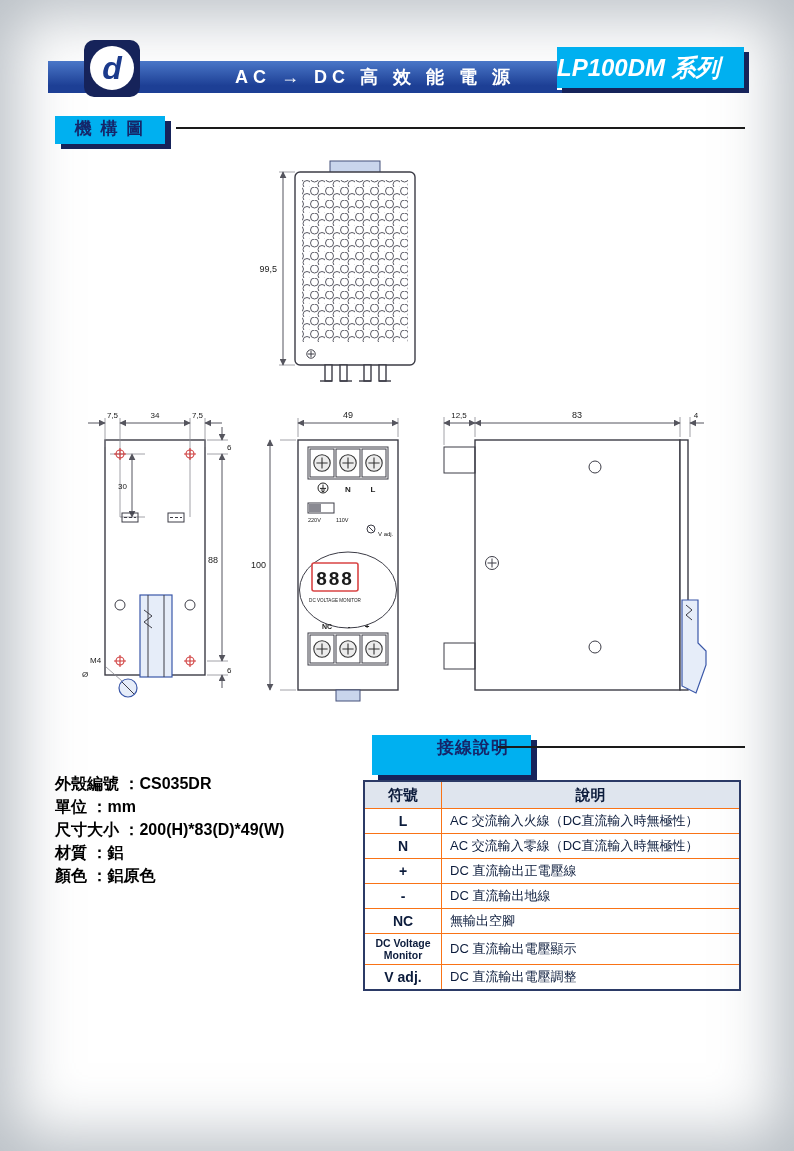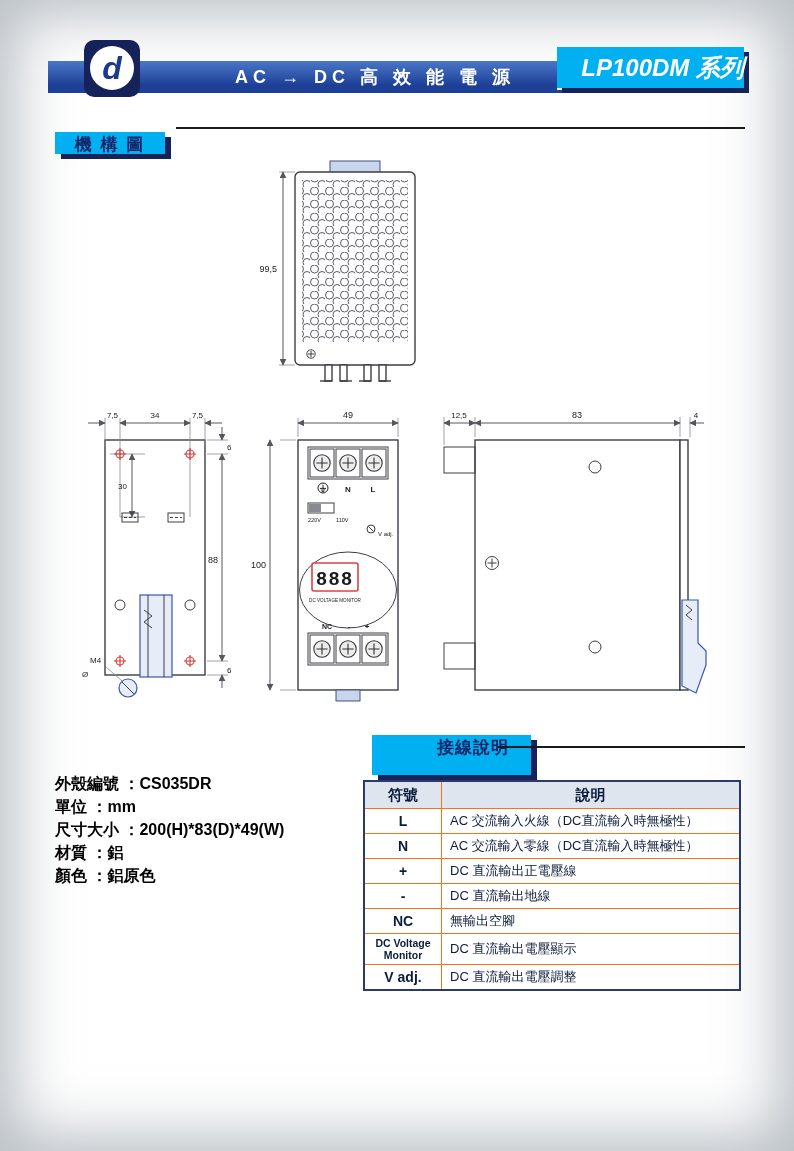--- a/index.html
+++ b/index.html
@@ -11,25 +11,25 @@
           background:linear-gradient(180deg,#4a77c8 0%,#1d3f95 85%);}
   .banner-title{position:absolute;left:210px;top:65px;width:330px;text-align:center;
           color:#fff;font-weight:bold;font-size:18px;letter-spacing:5px;white-space:nowrap;}
   .header-rule{position:absolute;left:48px;top:90px;width:697px;height:3px;background:#1d3f95;}
   .logo-box{position:absolute;left:84px;top:40px;width:56px;height:57px;background:#16235a;border-radius:10px;}
   .logo-circle{position:absolute;left:6px;top:6px;width:44px;height:44px;border-radius:50%;background:#fff;
           display:flex;align-items:center;justify-content:center;}
   .logo-letter{color:#1b3a8c;font-weight:bold;font-style:italic;font-size:32px;line-height:1;}
   .series-badge{position:absolute;left:557px;top:47px;width:187px;height:41px;background:#00b0f0;
           box-shadow:5px 5px 0 0 #16235a;color:#fff;font-weight:bold;font-style:italic;
-          font-size:24px;text-align:right;line-height:41px;white-space:nowrap;}
+          font-size:24px;text-align:left;line-height:41px;white-space:nowrap;}
   
   .sec-box{position:absolute;background:#00b0f0;box-shadow:6px 5px 0 0 #16235a;
           color:#14266a;font-weight:bold;font-size:17px;text-align:center;}
-  .sec-mech{left:55px;top:132px;width:110px;height:22px;line-height:26px;letter-spacing:2px;}
+  .sec-mech{left:55px;top:116px;width:110px;height:28px;line-height:26px;letter-spacing:2px;}
   .sec-wire{left:372px;top:735px;width:116px;height:40px;line-height:26px;letter-spacing:1px;padding-left:43px;}
   .rule-mech{position:absolute;left:176px;top:127px;width:569px;height:2px;background:#1a1a1a;}
   .rule-wire{left:498px;top:746px;width:247px;height:2px;background:#1a1a1a;position:absolute;}
   
   .drw{position:absolute;}
   .drw text{font-family:"Liberation Sans",sans-serif;fill:#1a1a1a;}
   .t9{font-size:9px;} .t8{font-size:8px;} .t7{font-size:7px;} .t6{font-size:6px;}
   .t5{font-size:5.5px;} .t4{font-size:4.6px;}
   .lnf{stroke:#3c3c46;stroke-width:1.4;fill:#fff;}
   .thin{stroke:#3c3c46;stroke-width:1;fill:none;}

